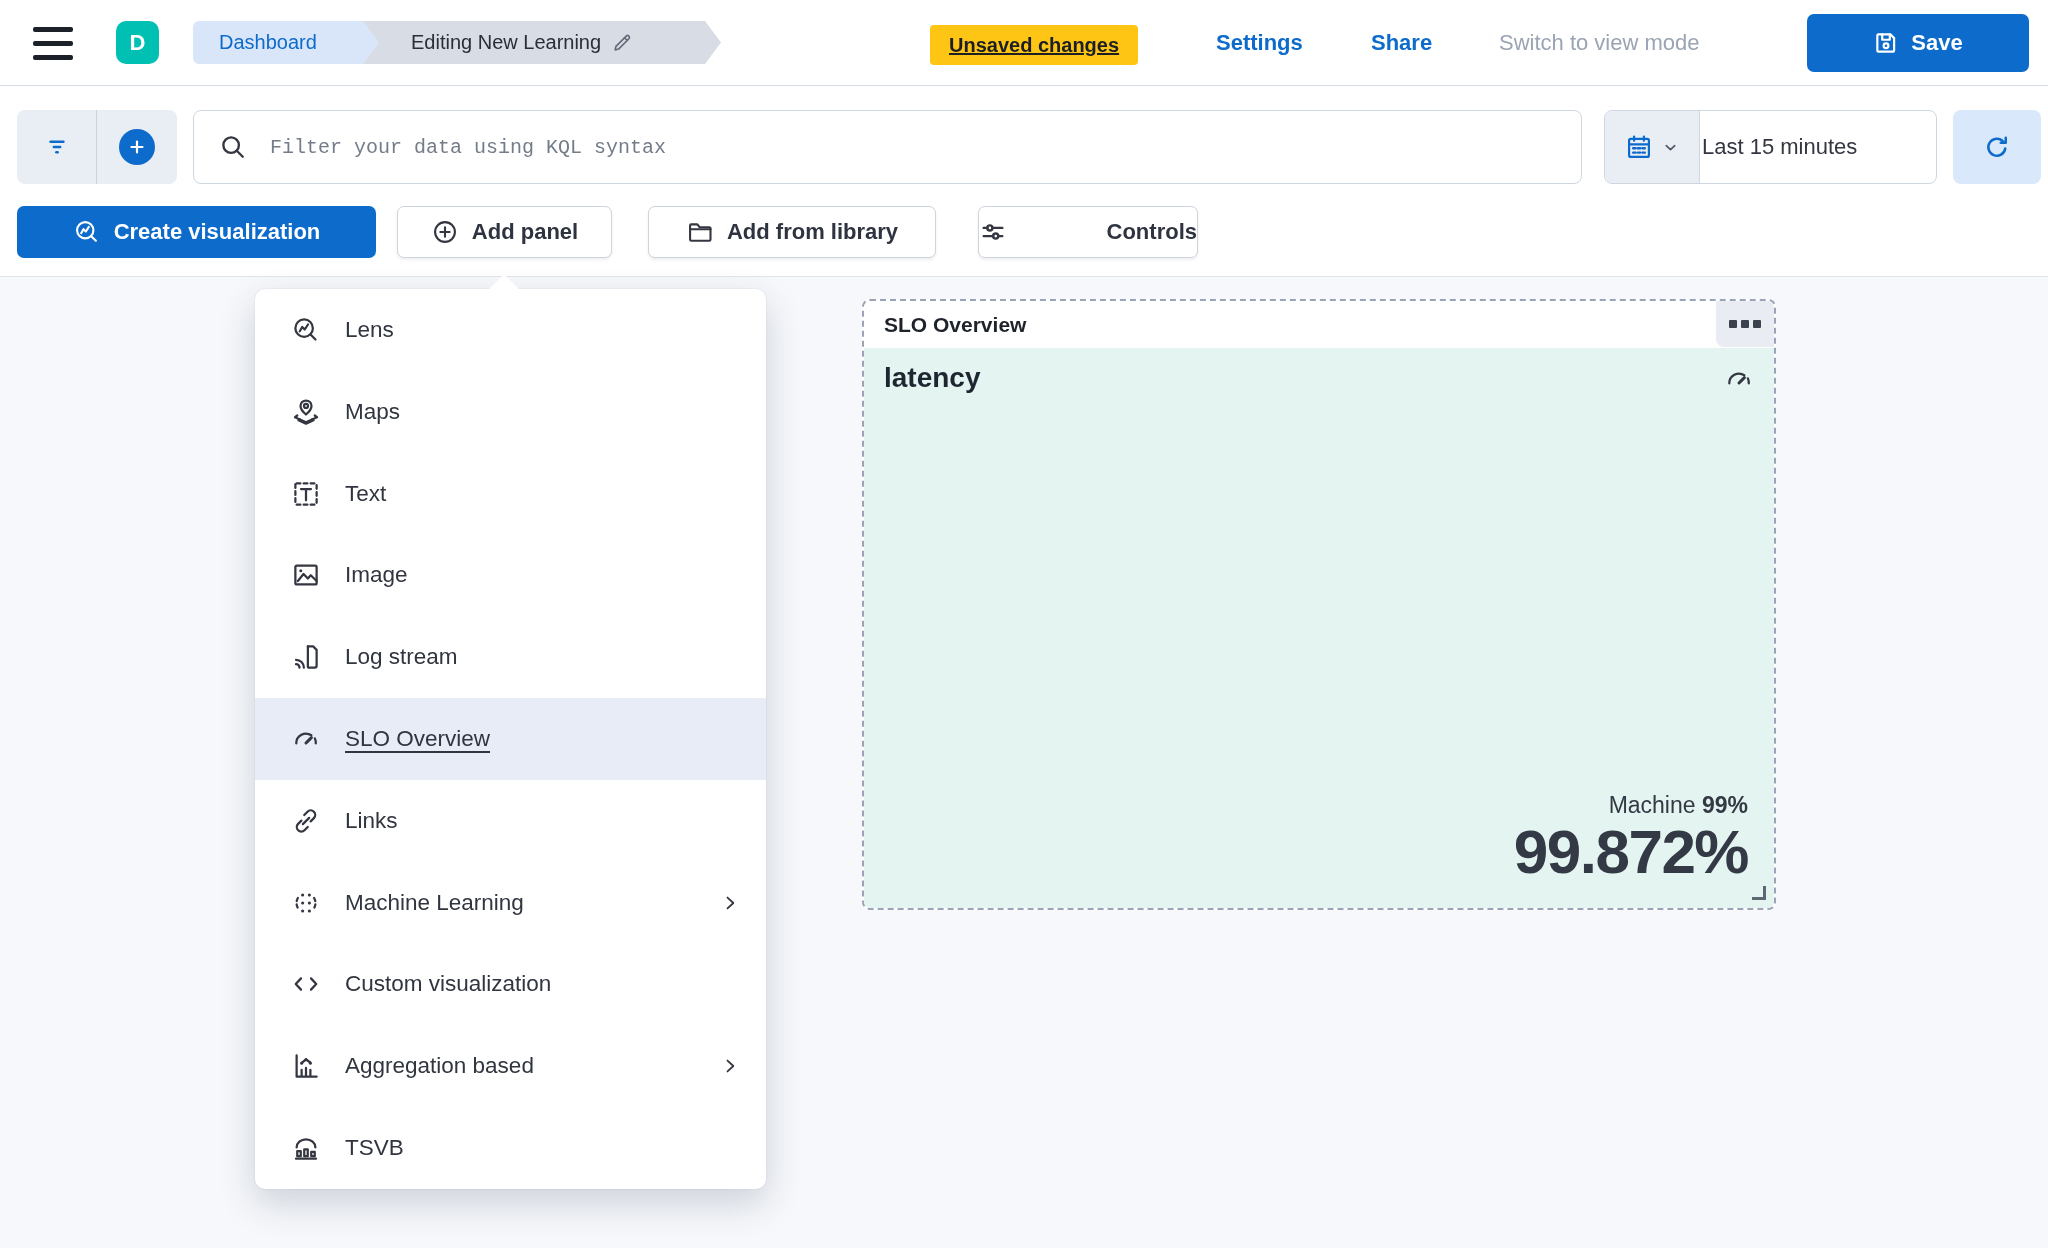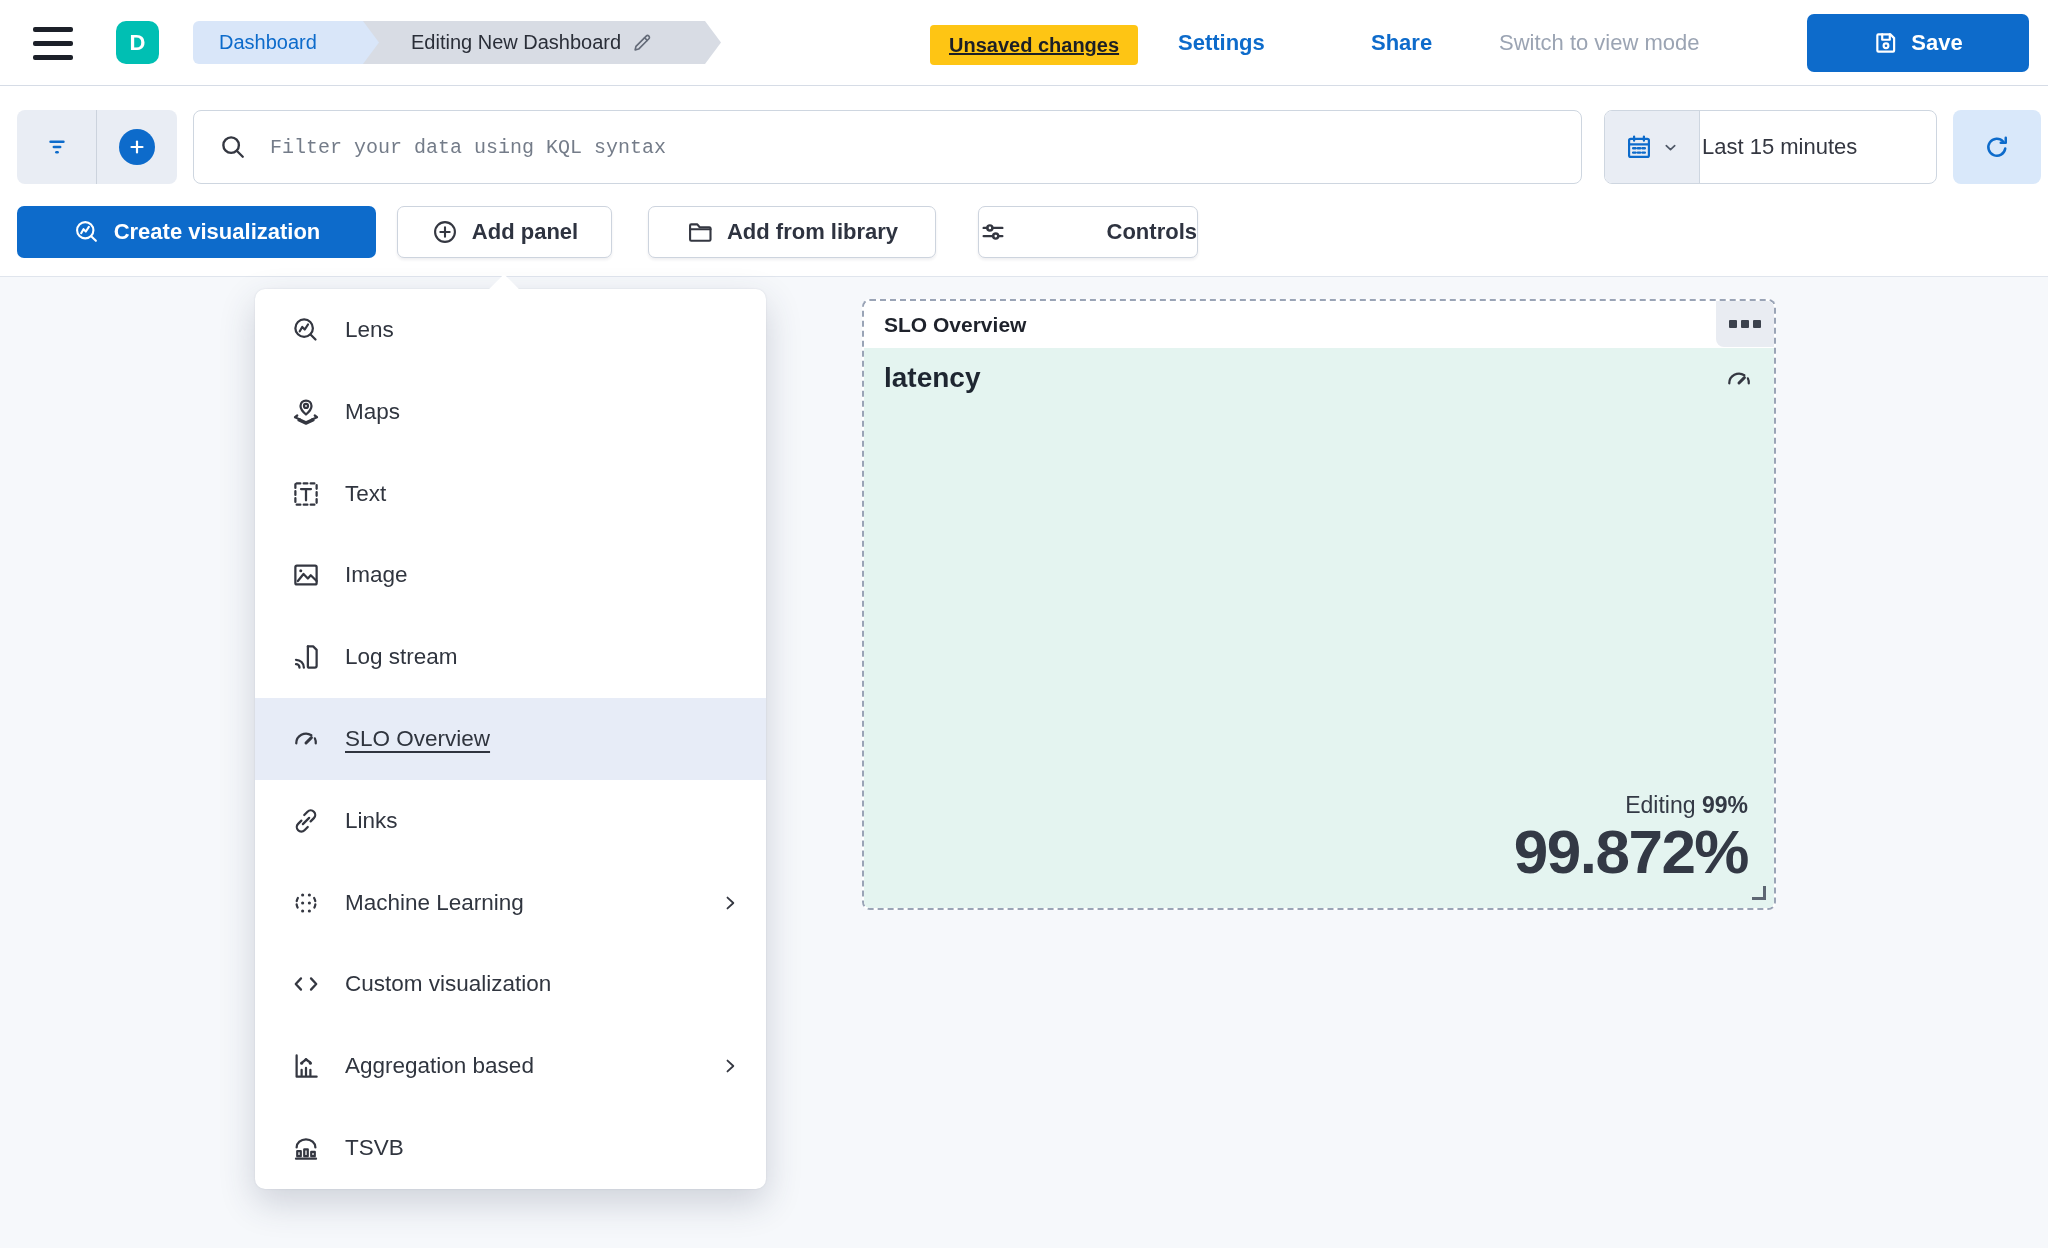--- a/index.html
+++ b/index.html
@@ -79,32 +79,32 @@
     <button class="hamburger">
         <i></i>
         <i></i>
         <i></i>
       </button>
     <div class="avatar">D</div>
 
     <nav class="crumbs">
       <div class="crumb-blue">Dashboard</div>
       <div class="crumb-gray">
-        <span>Editing New Dashboard</span>
+        <span>Editing New Learning</span>
         <span style="width:22px;height:22px;color:#646b78;">
           <svg class="ic" viewBox="0 0 24 24" width="22" height="22">
               <path d="M4.5 19.5l.9-3.8L16.6 4.5a2 2 0 0 1 2.9 2.9L8.3 18.6l-3.8.9z"></path>
               <path d="M14.8 6.3l2.9 2.9"></path>
             </svg>
         </span>
       </div>
     </nav>
 
     <div class="badge-warn">Unsaved changes</div>
-    <a class="hdr-link" style="left:1178px;">Settings</a>
+    <a class="hdr-link" style="left:1216px;">Settings</a>
     <a class="hdr-link" style="left:1371px;">Share</a>
     <span class="hdr-link disabled" style="left:1499px;">Switch to view mode</span>
     <button class="btn-save">
       <span style="width:26px;height:26px;">
         <svg class="ic" viewBox="0 0 24 24" width="26" height="26" style="stroke-width:2;">
             <path d="M5 4h11l3.5 3.5V19a1 1 0 0 1-1 1H5a1 1 0 0 1-1-1V5a1 1 0 0 1 1-1z"></path>
             <path d="M8.5 4v5h7V4"></path>
             <circle cx="12" cy="14.5" r="2.2"></circle>
           </svg>
       </span>
@@ -376,21 +376,21 @@
         <div class="slo-body">
           <div class="slo-name">latency</div>
           <span class="slo-gauge">
             <svg class="ic" viewBox="0 0 24 24" width="30" height="30">
                 <path d="M4.2 15.5a7.8 7.8 0 0 1 12.1-6.5M19.1 11.5a7.8 7.8 0 0 1 .7 4"></path>
                 <path d="M12 15.2l4.3-4.3" style="stroke-width:2.4;"></path>
               </svg>
           </span>
           <div class="slo-metric">
             <div class="slo-target">
-              <span>Editing</span>
+              <span>Machine</span>
               <b>99%</b>
             </div>
             <div class="slo-value">99.872%</div>
           </div>
           <div class="resize-corner"></div>
         </div>
       </div>
     </div>
 
   </div>

